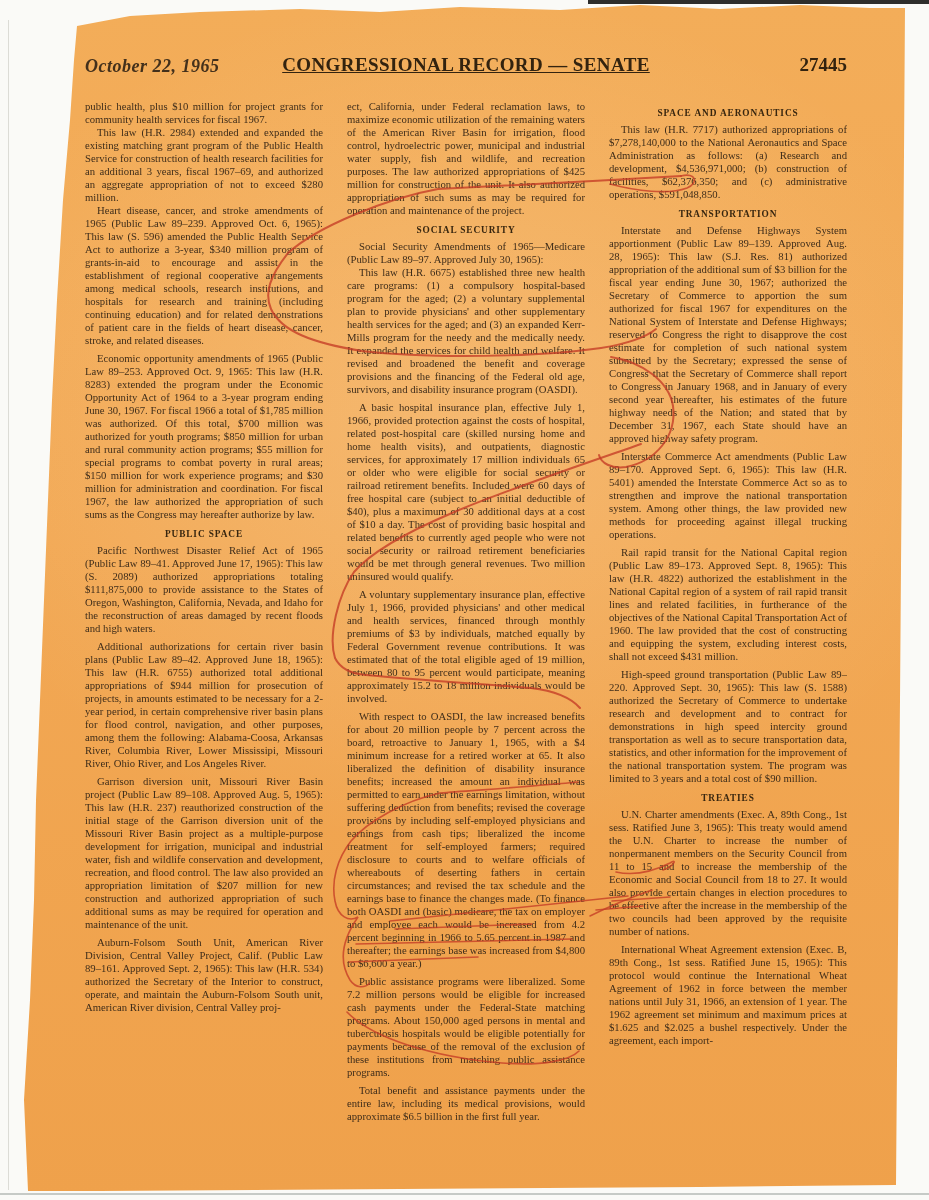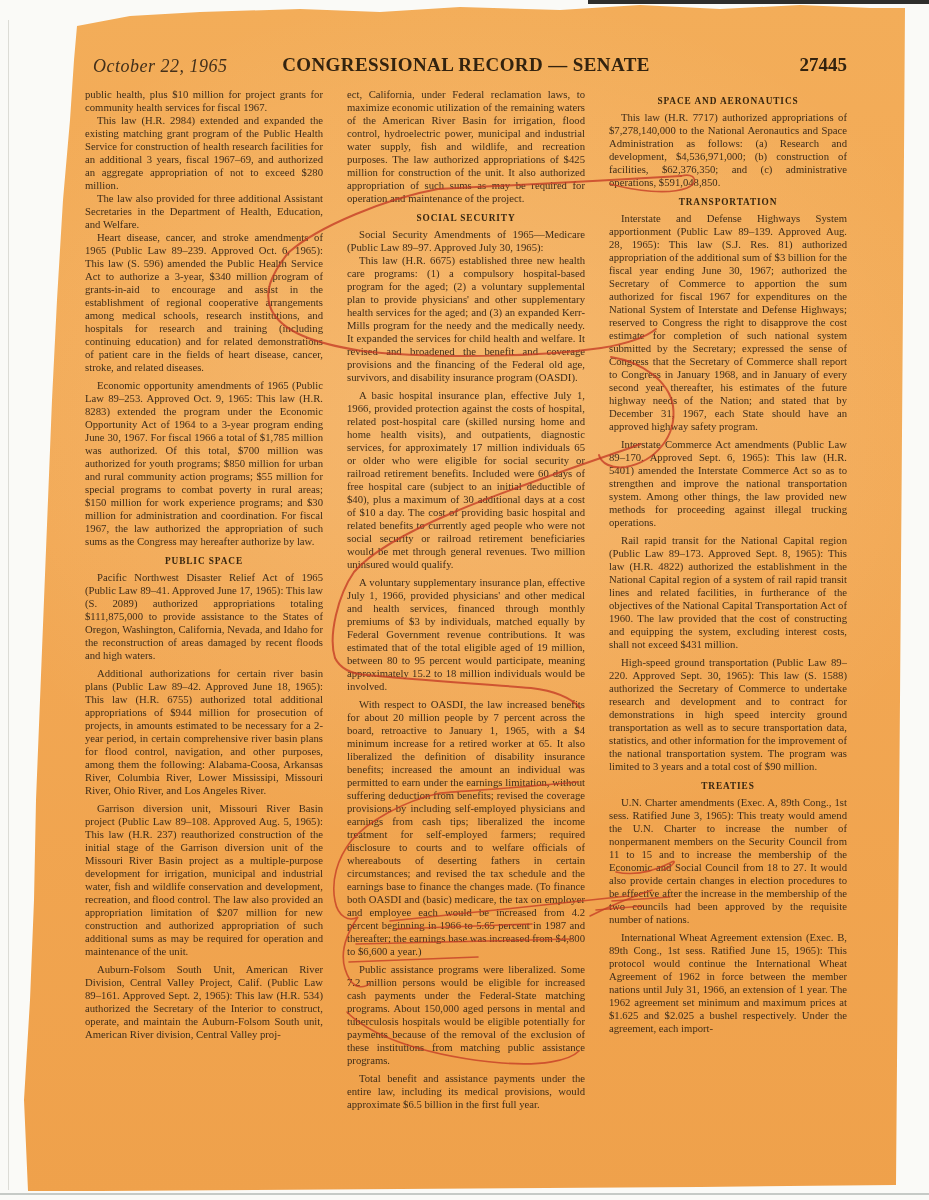--- a/index.html
+++ b/index.html
@@ -24,24 +24,24 @@
       560px 10px, 640px 5px, 720px 9px, 800px 5px, 870px 8px, 905px 8px,
       903px 300px, 900px 700px, 896px 1185px,
       700px 1187px, 400px 1189px, 100px 1191px, 28px 1191px,
       24px 1100px, 30px 1000px, 34px 900px, 36px 800px, 40px 700px,
       44px 600px, 48px 500px, 52px 400px, 57px 300px, 63px 200px,
       70px 120px, 74px 60px
     );
   }
   #content{position:absolute;left:85px;top:50px;width:762px;}
   #masthead{position:relative;height:38px;color:var(--ink);}
-  #masthead .date{position:absolute;left:8px;top:6px;font-style:italic;font-size:18px;letter-spacing:0.5px;color:#43301b;}
-  #masthead .title{position:absolute;left:0;right:0;top:4px;text-align:center;font-weight:bold;font-size:19px;letter-spacing:0.4px;color:#33230f;}
+  #masthead .date{position:absolute;left:0;top:6px;font-style:italic;font-size:18px;letter-spacing:0.5px;color:#43301b;font-weight:bold;}
+  #masthead .title{position:absolute;left:0;right:0;top:4px;text-align:center;font-weight:bold;font-size:19px;letter-spacing:0.4px;color:#33230f;text-decoration:underline;}
   #masthead .pagenum{position:absolute;right:0;top:4px;font-weight:bold;font-size:19px;color:#33230f;}
-  #cols{display:flex;gap:24px;margin-top:0;}
+  #cols{display:flex;gap:24px;margin-top:12px;}
   .col{width:238px;height:1050px;overflow:hidden;color:var(--ink);
        font-size:10.7px;line-height:13px;text-align:justify;hyphens:auto;}
   .para{margin:0;text-indent:12px;}
   .para.cont{text-indent:0;}
   .para.gap{margin-top:5px;}
   h3.sect{margin:7px 0 3px 0;text-align:center;font-size:9.3px;font-weight:bold;
           letter-spacing:0.9px;color:#38260f;text-indent:0;}
   #redmarks{position:absolute;left:0;top:0;width:929px;height:1200px;pointer-events:none;}
   #redmarks path{fill:none;stroke:var(--red);stroke-linecap:round;opacity:0.78;}
   .w2{stroke-width:2px;} .w1{stroke-width:1.6px;}
@@ -57,21 +57,20 @@
   <div id="content">
     <div id="masthead">
       <span class="date">October 22, 1965</span>
       <span class="title">CONGRESSIONAL RECORD — SENATE</span>
       <span class="pagenum">27445</span>
     </div>
     <div id="cols">
       <div class="col">
           <p class="para cont">public health, plus $10 million for project grants for community health services for fiscal 1967.</p>
           <p class="para">This law (H.R. 2984) extended and expanded the existing matching grant program of the Public Health Service for construction of health research facilities for an additional 3 years, fiscal 1967–69, and authorized an aggregate appropriation of not to exceed $280 million.</p>
-          <p class="para">The law also provided for three additional Assistant Secretaries in the Department of Health, Education, and Welfare.</p>
           <p class="para">Heart disease, cancer, and stroke amendments of 1965 (Public Law 89–239. Approved Oct. 6, 1965): This law (S. 596) amended the Public Health Service Act to authorize a 3-year, $340 million program of grants-in-aid to encourage and assist in the establishment of regional cooperative arrangements among medical schools, research institutions, and hospitals for research and training (including continuing education) and for related demonstrations of patient care in the fields of heart disease, cancer, stroke, and related diseases.</p>
           <p class="para gap">Economic opportunity amendments of 1965 (Public Law 89–253. Approved Oct. 9, 1965: This law (H.R. 8283) extended the program under the Economic Opportunity Act of 1964 to a 3-year program ending June 30, 1967. For fiscal 1966 a total of $1,785 million was authorized. Of this total, $700 million was authorized for youth programs; $850 million for urban and rural community action programs; $55 million for special programs to combat poverty in rural areas; $150 million for work experience programs; and $30 million for administration and coordination. For fiscal 1967, the law authorized the appropriation of such sums as the Congress may hereafter authorize by law.</p>
           <h3 class="sect">PUBLIC SPACE</h3>
           <p class="para">Pacific Northwest Disaster Relief Act of 1965 (Public Law 89–41. Approved June 17, 1965): This law (S. 2089) authorized appropriations totaling $111,875,000 to provide assistance to the States of Oregon, Washington, California, Nevada, and Idaho for the reconstruction of areas damaged by recent floods and high waters.</p>
           <p class="para gap">Additional authorizations for certain river basin plans (Public Law 89–42. Approved June 18, 1965): This law (H.R. 6755) authorized total additional appropriations of $944 million for prosecution of projects, in amounts estimated to be necessary for a 2-year period, in certain comprehensive river basin plans for flood control, navigation, and other purposes, among them the following: Alabama-Coosa, Arkansas River, Columbia River, Lower Mississipi, Missouri River, Ohio River, and Los Angeles River.</p>
           <p class="para gap">Garrison diversion unit, Missouri River Basin project (Public Law 89–108. Approved Aug. 5, 1965): This law (H.R. 237) reauthorized construction of the initial stage of the Garrison diversion unit of the Missouri River Basin project as a multiple-purpose development for irrigation, municipal and industrial water, fish and wildlife conservation and development, recreation, and flood control. The law also provided an appropriation limitation of $207 million for new construction and authorized appropriation of such additional sums as may be required for operation and maintenance of the unit.</p>
           <p class="para gap">Auburn-Folsom South Unit, American River Division, Central Valley Project, Calif. (Public Law 89–161. Approved Sept. 2, 1965): This law (H.R. 534) authorized the Secretary of the Interior to construct, operate, and maintain the Auburn-Folsom South unit, American River division, Central Valley proj-</p>
         </div>
       <div class="col">
           <p class="para cont">ect, California, under Federal reclamation laws, to maximize economic utilization of the remaining waters of the American River Basin for irrigation, flood control, hydroelectric power, municipal and industrial water supply, fish and wildlife, and recreation purposes. The law authorized appropriations of $425 million for construction of the unit. It also authorized appropriation of such sums as may be required for operation and maintenance of the project.</p>

